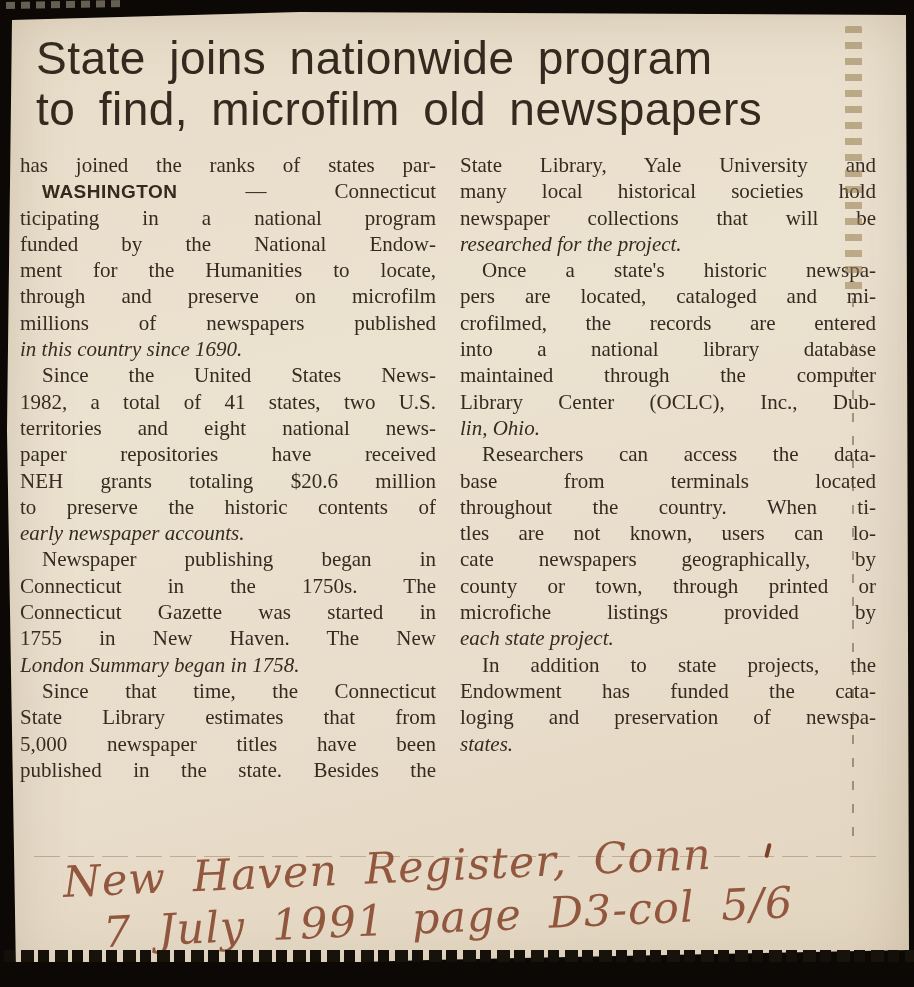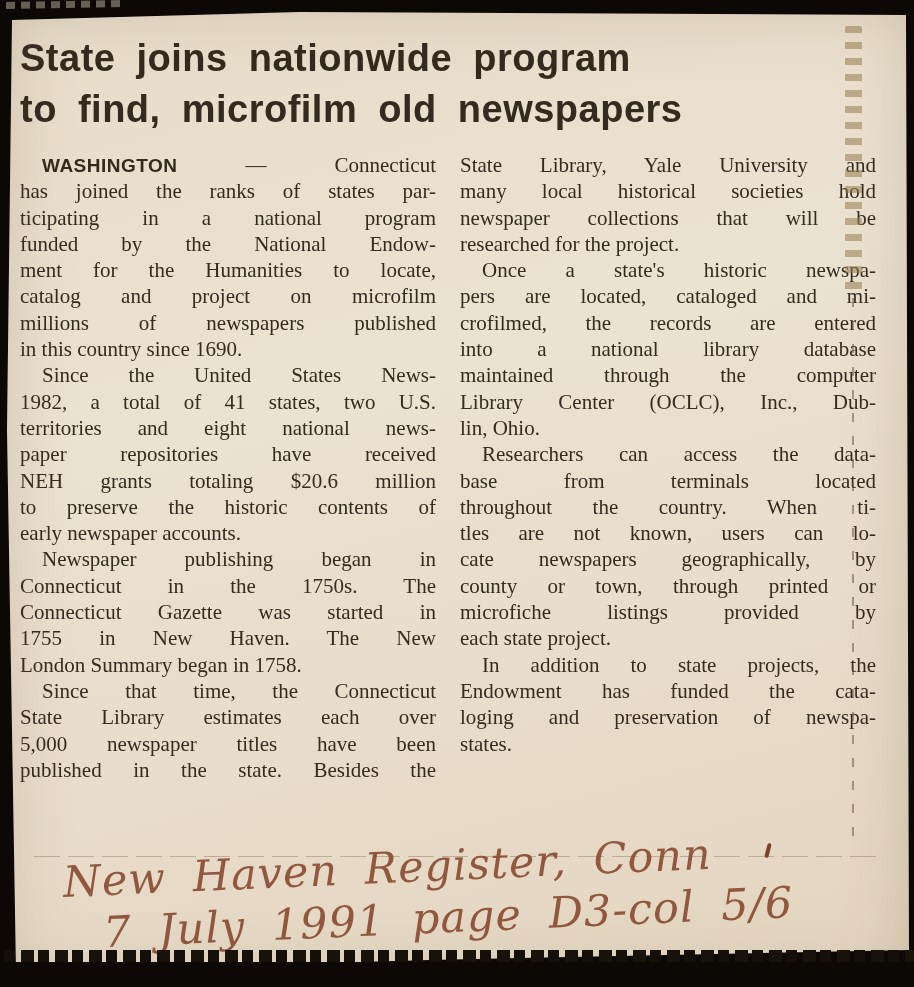--- a/index.html
+++ b/index.html
@@ -19,39 +19,39 @@
     background: linear-gradient(165deg, #e7dcc8 0%, #ece2d0 38%, #e8dcca 68%, #e2d5bf 100%);
   }
   .paper::after {
     content: ""; position: absolute; inset: 0;
     box-shadow: inset 0 0 70px rgba(110, 90, 60, .28);
     pointer-events: none;
   }
 
   
   .headline {
-    position: absolute; left: 20px; top: 33px; width: 760px;
+    position: absolute; left: 36px; top: 33px; width: 760px;
     font-family: "Liberation Sans", sans-serif;
-    font-size: 38px; line-height: 51px; font-weight: 700;
+    font-size: 46px; line-height: 51px; font-weight: 400;
     letter-spacing: .5px; word-spacing: 10px;
     color: #342a1f;
   }
 
   
   .columns {
     position: absolute; left: 20px; top: 152px; width: 856px;
     display: flex; gap: 24px;
   }
   .col { width: 416px; }
   .bline {
     font-size: 21px; line-height: 26.3px; color: #352b20;
     text-align: justify; text-align-last: justify;
     white-space: normal; overflow: hidden; height: 26.3px;
   }
-  .bline.pend { text-align-last: left; }
+  .bline.pend { text-align-last: left; font-style: italic; }
   .bline.ind  { text-indent: 22px; }
   .dateline {
     font-family: "Liberation Sans", sans-serif;
     font-weight: bold; font-size: 19px; letter-spacing: .5px;
     color: #342a1e;
   }
 
   
   .annotation {
     position: absolute; left: 62px; top: 856px; width: 800px;
@@ -108,42 +108,42 @@
 
   <div class="paper">
 
     <div class="headline">
       <div>State joins nationwide program</div>
       <div>to find, microfilm old newspapers</div>
     </div>
 
     <div class="columns">
       <div class="col">
+          <div class="bline">has joined the ranks of states par-</div>
           <div class="bline ind"><span class="dateline">WASHINGTON</span> — Connecticut</div>
-          <div class="bline">has joined the ranks of states par-</div>
           <div class="bline">ticipating in a national program</div>
           <div class="bline">funded by the National Endow-</div>
           <div class="bline">ment for the Humanities to locate,</div>
-          <div class="bline">catalog and project on microfilm</div>
+          <div class="bline">through and preserve on microfilm</div>
           <div class="bline">millions of newspapers published</div>
           <div class="bline pend">in this country since 1690.</div>
           <div class="bline ind">Since the United States News-</div>
           <div class="bline">1982, a total of 41 states, two U.S.</div>
           <div class="bline">territories and eight national news-</div>
           <div class="bline">paper repositories have received</div>
           <div class="bline">NEH grants totaling $20.6 million</div>
           <div class="bline">to preserve the historic contents of</div>
           <div class="bline pend">early newspaper accounts.</div>
           <div class="bline ind">Newspaper publishing began in</div>
           <div class="bline">Connecticut in the 1750s. The</div>
           <div class="bline">Connecticut Gazette was started in</div>
           <div class="bline">1755 in New Haven. The New</div>
           <div class="bline pend">London Summary began in 1758.</div>
           <div class="bline ind">Since that time, the Connecticut</div>
-          <div class="bline">State Library estimates each over</div>
+          <div class="bline">State Library estimates that from</div>
           <div class="bline">5,000 newspaper titles have been</div>
           <div class="bline">published in the state. Besides the</div>
         </div>
       <div class="col">
           <div class="bline">State Library, Yale University and</div>
           <div class="bline">many local historical societies hold</div>
           <div class="bline">newspaper collections that will be</div>
           <div class="bline pend">researched for the project.</div>
           <div class="bline ind">Once a state's historic newspa-</div>
           <div class="bline">pers are located, cataloged and mi-</div>

